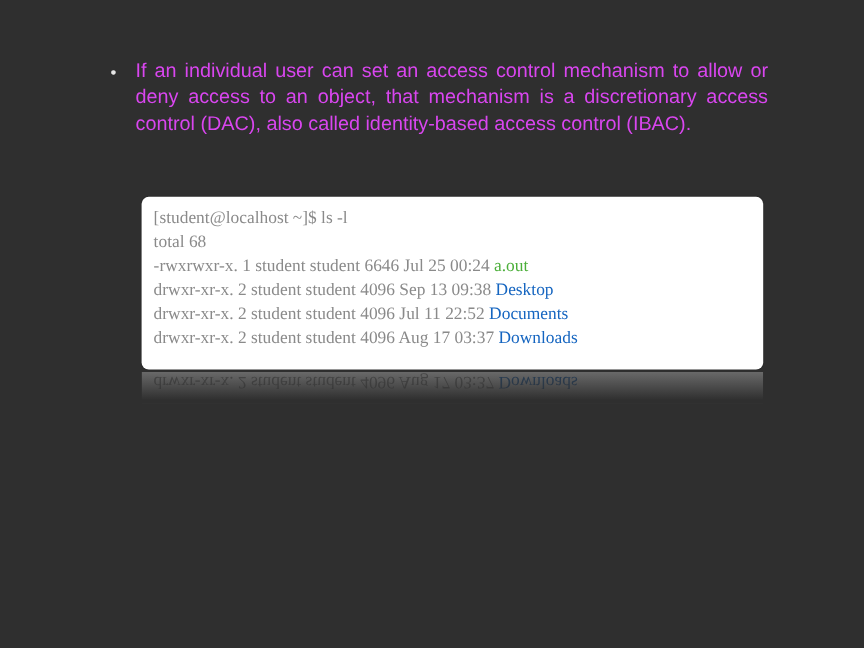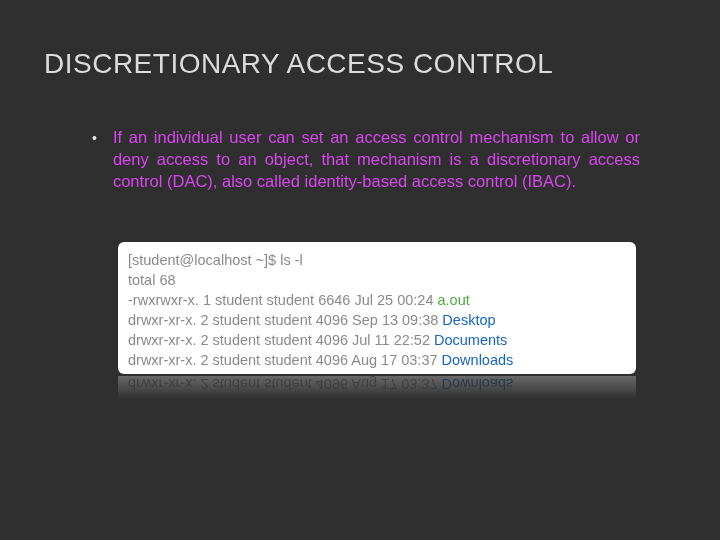--- a/index.html
+++ b/index.html
@@ -41,22 +41,22 @@
     line-height: 22px;
     color: #d946ef;
     text-align: justify;
   }
   .terminal-wrap {
     margin: 50px 44px 0 78px;
   }
   .terminal {
     background: #ffffff;
     border-radius: 6px;
-    padding: 8px 10px 4px 10px;
-    font-family: Liberation Sans, sans-serif;
+    padding: 8px 10px 16px 10px;
+    font-family: Liberation Serif, serif;
     font-size: 14.5px;
     line-height: 20px;
     color: #8a8a8a;
     box-shadow: 0 0 0 1px rgba(0,0,0,0.05);
     white-space: pre;
     overflow: hidden;
   }
   .t-gray  { color: #8a8a8a; }
   .t-green { color: #4caf3a; }
   .t-blue  { color: #1565c0; }
@@ -78,21 +78,20 @@
     background: linear-gradient(to bottom, rgba(47,47,47,0) 0%, #2f2f2f 90%);
     margin-top: -26px;
     pointer-events: none;
   }
 </style>
 </head>
 <body>
 
 <div class="slide">
 
-  <h1 class="title">DISCRETIONARY ACCESS CONTROL</h1>
 
   <div class="bullet-block">
     <span class="bullet-dot">•</span>
     <span class="bullet-text">If an individual user can set an access control mechanism to allow or deny access to an object, that mechanism is a discretionary access control (DAC), also called identity-based access control (IBAC).</span>
   </div>
 
   <div class="terminal-wrap">
     <div class="terminal" id="terminal-main"><span class="t-gray">[student@localhost ~]$ </span><span class="t-gray">ls -l</span>
 <span class="t-gray">total 68</span>
 <span class="t-gray">-rwxrwxr-x. 1 student student 6646 Jul 25 00:24 </span><span class="t-green">a.out</span>

